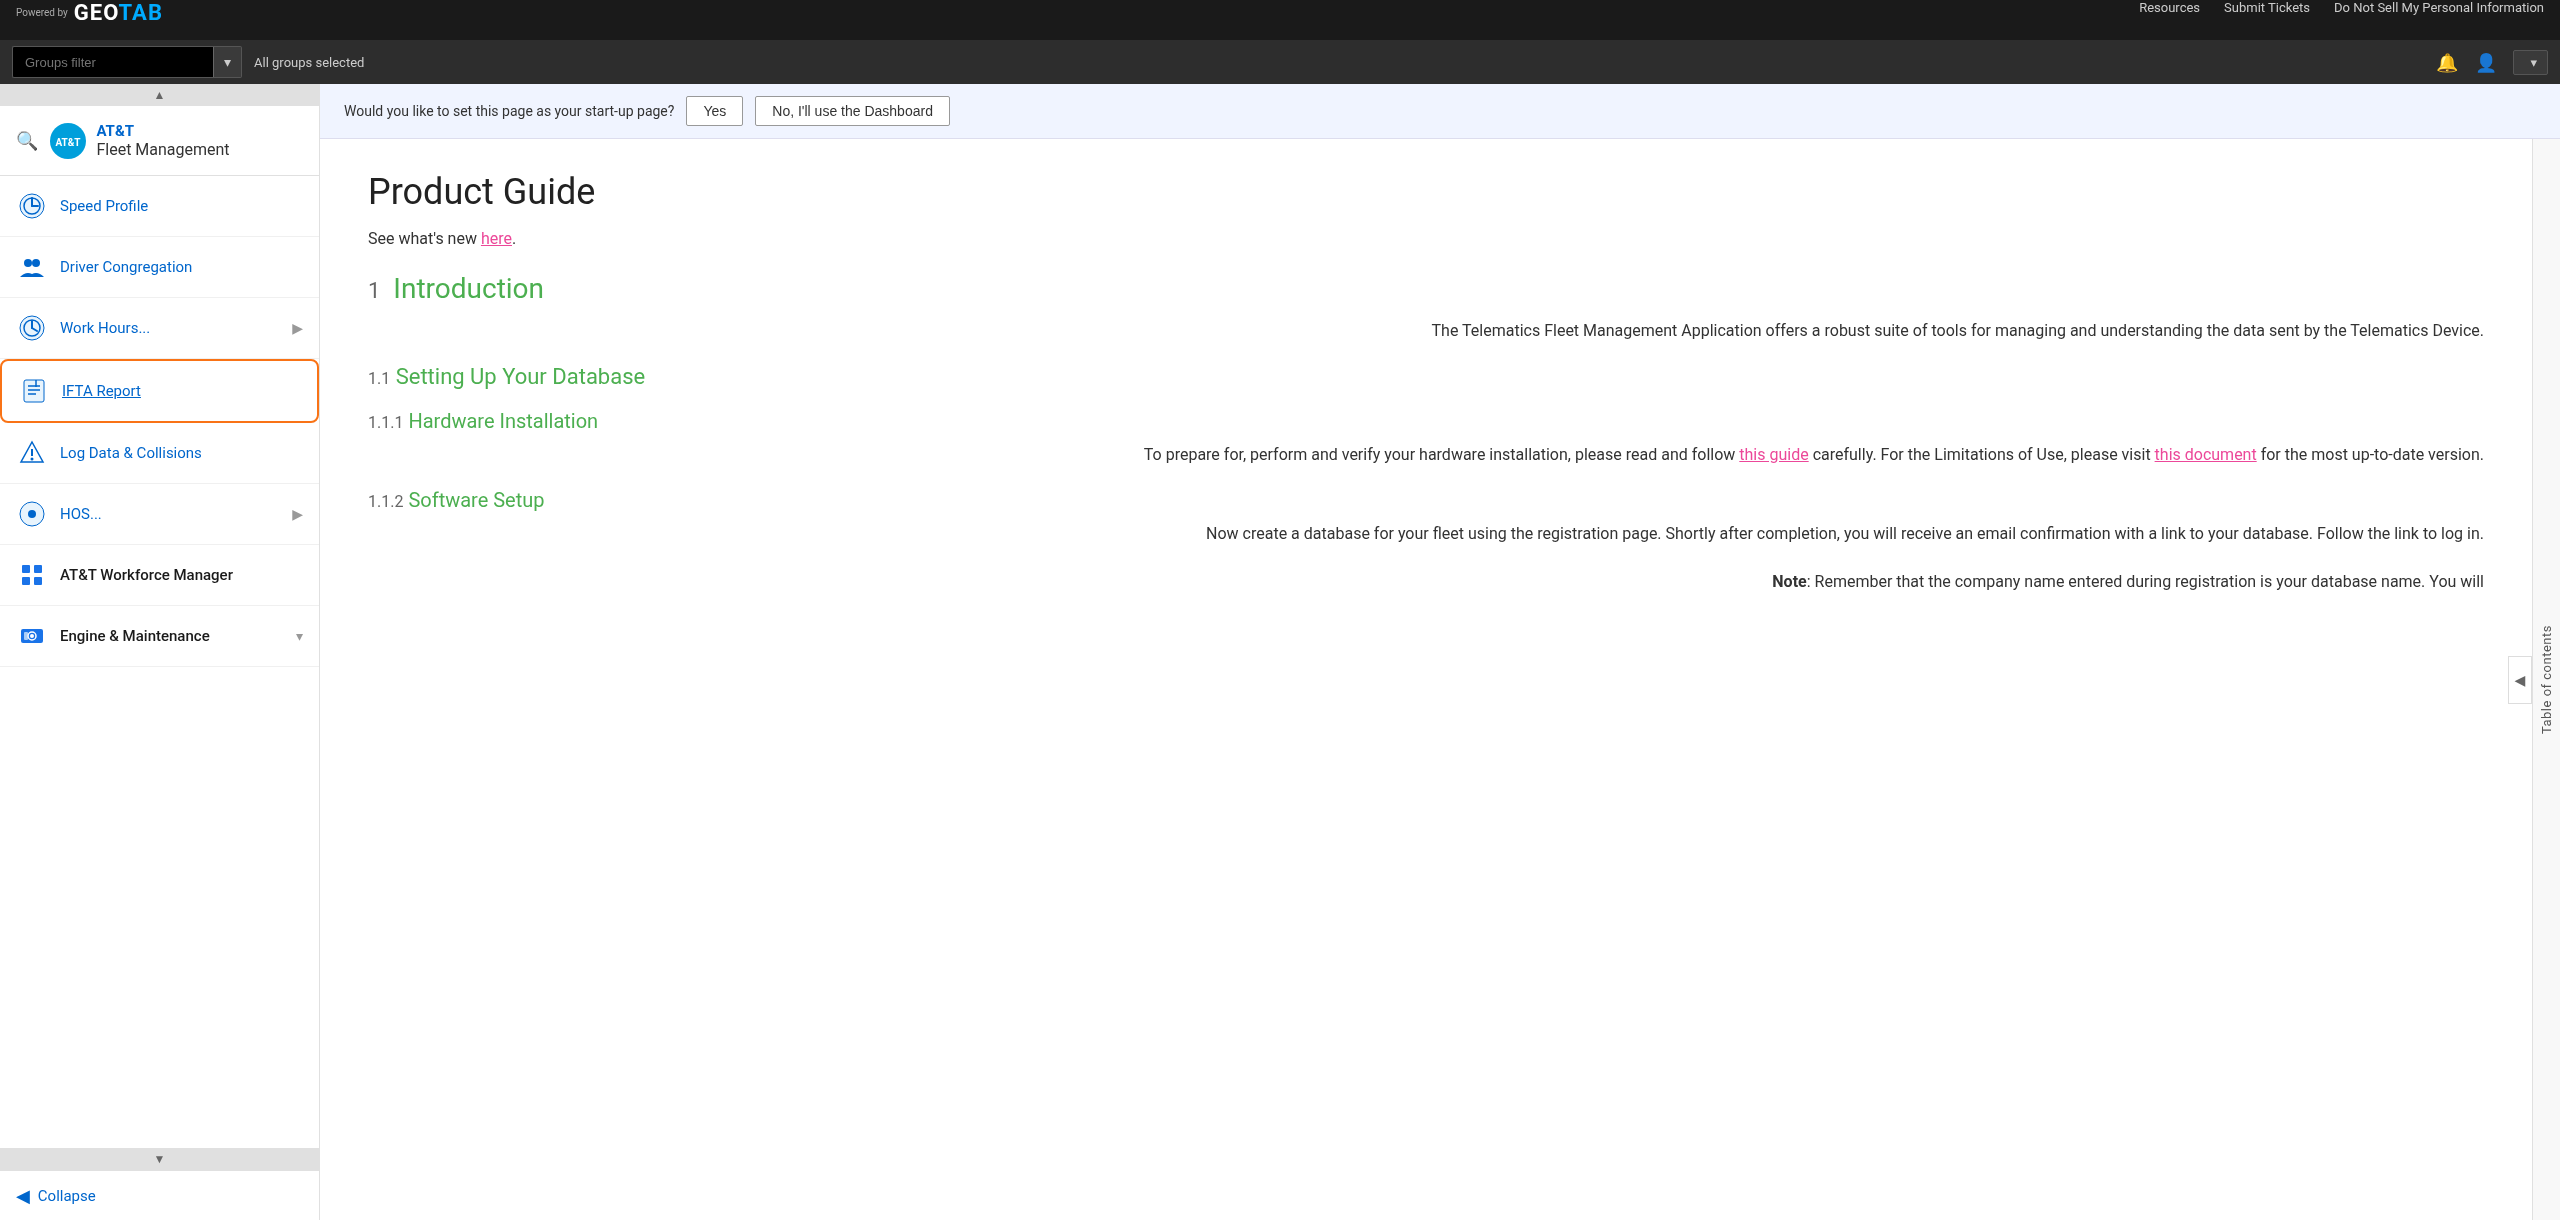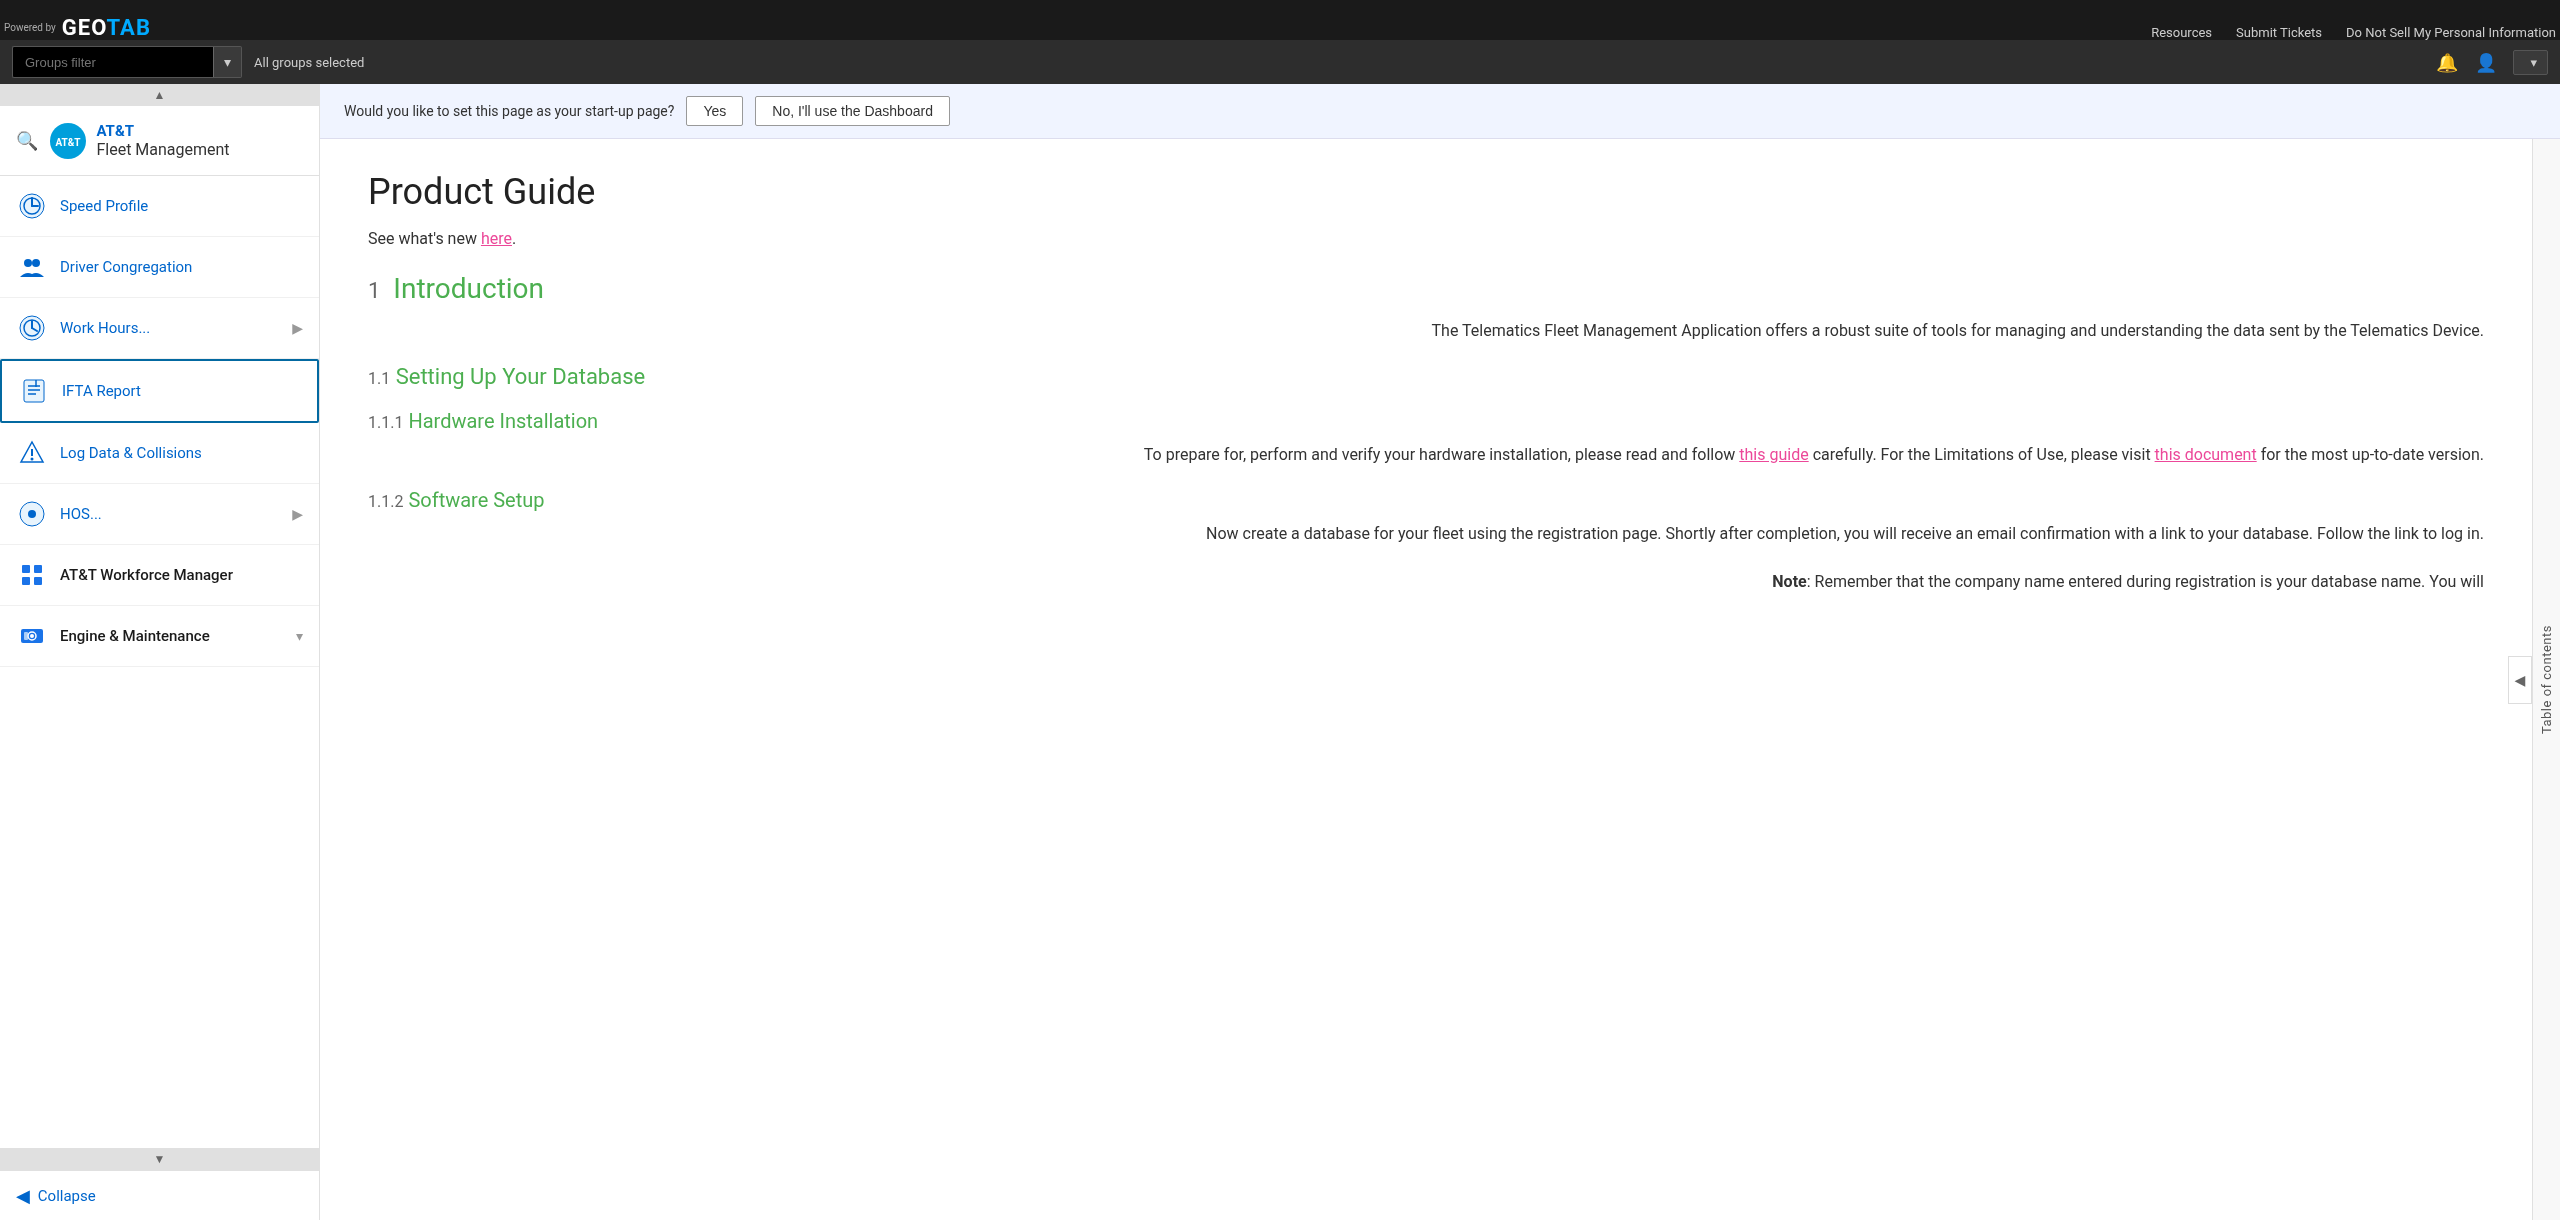--- a/index.html
+++ b/index.html
@@ -3,23 +3,23 @@
   <meta charset="utf-8">
   <style>
     * { margin: 0; padding: 0; box-sizing: border-box; }
     body { font-family: 'Roboto', Arial, sans-serif; font-size: 14px; background: #f5f5f5; overflow: hidden; }
 
     
     .top-nav {
       background: #1a1a1a;
       height: 40px;
       display: flex;
-      align-items: flex-end;
+      align-items: flex-start;
       justify-content: space-between;
-      padding: 0 4px;
+      padding: 0 16px;
     }
     .top-nav-left {
       display: flex;
       align-items: center;
       gap: 8px;
     }
     .geotab-logo {
       display: flex;
       align-items: center;
       gap: 6px;
@@ -184,23 +184,24 @@
       align-items: center;
       gap: 12px;
       padding: 14px 16px;
       cursor: pointer;
       border-bottom: 1px solid #f0f0f0;
       color: #0066cc;
       font-size: 15px;
       transition: background 0.15s;
     }
     .nav-item.active {
-      border: 2px solid #0369a1;
+      border: 2px solid #f97316;
       background: white;
-      border-radius: 2px;
+      border-radius: 8px;
+      text-decoration: underline;
     }
     .nav-item-icon {
       width: 32px;
       height: 32px;
       display: flex;
       align-items: center;
       justify-content: center;
       color: #0066cc;
       font-size: 20px;
       flex-shrink: 0;

